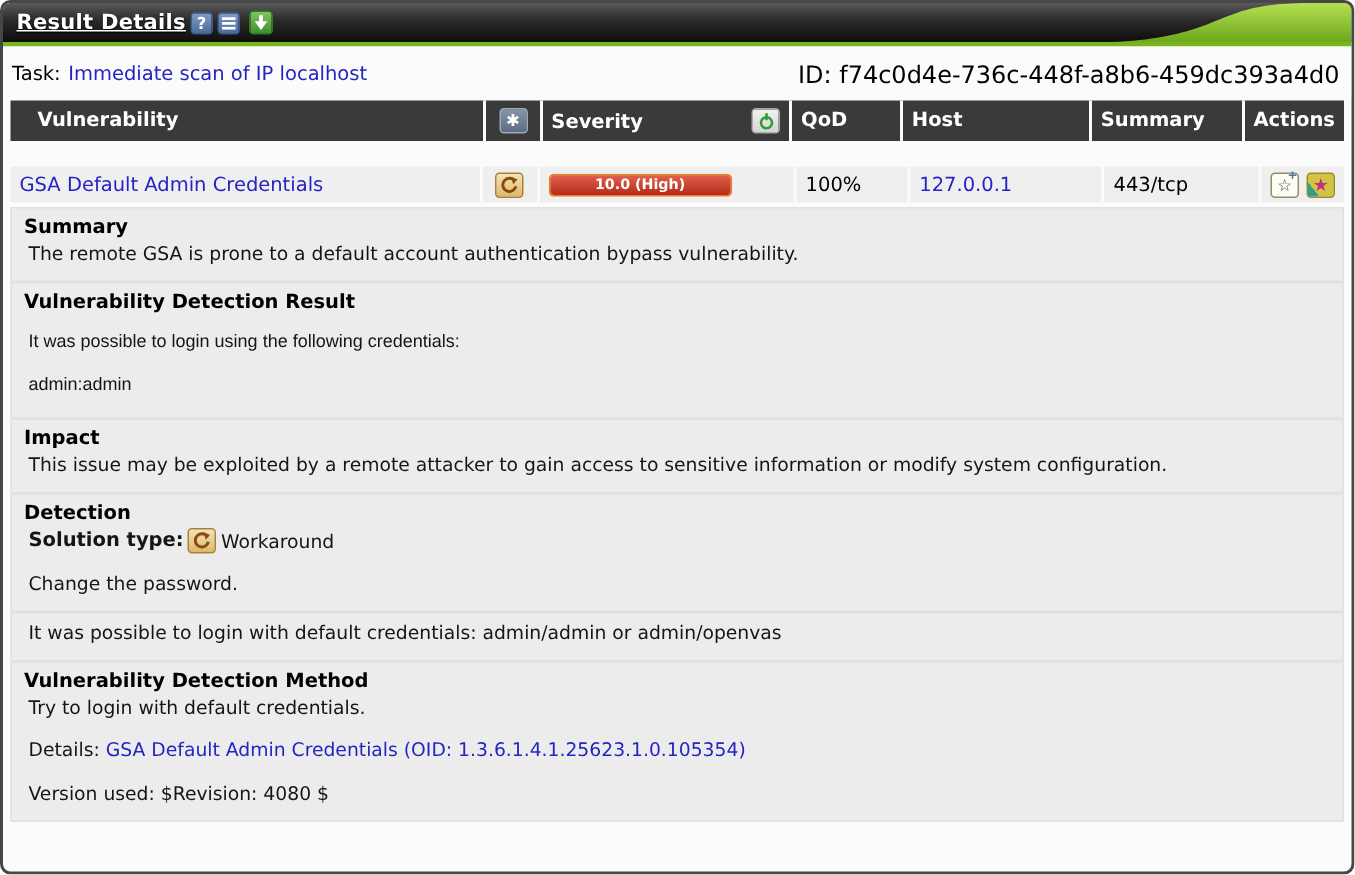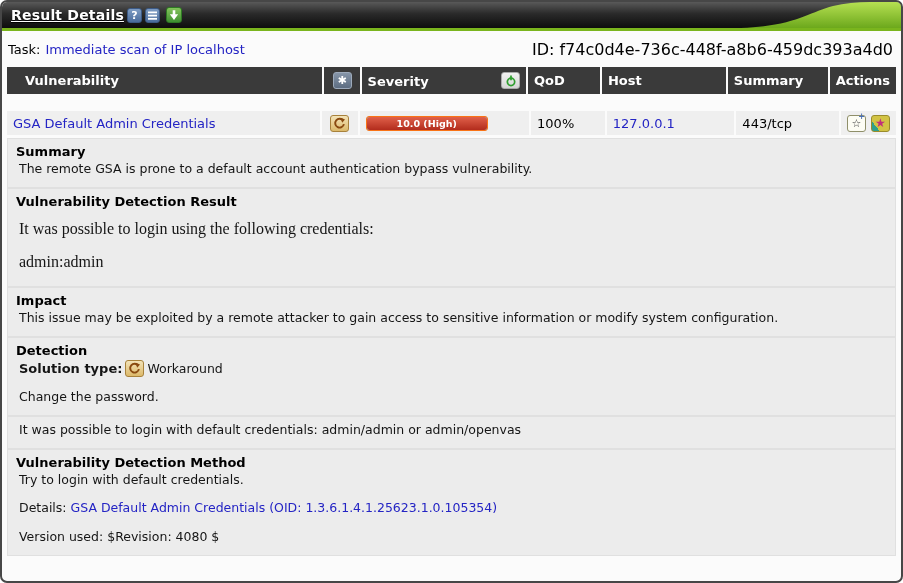--- a/index.html
+++ b/index.html
@@ -49,21 +49,21 @@
   .actions{display:flex;gap:5px;align-items:center;}
 
   .sevtrack{width:120px;height:13px;background:#a3a3a3;border:1px solid #f97316;border-radius:3px;overflow:hidden;}
   .sevfill{width:100%;height:100%;background:linear-gradient(#e0604a,#b22c1c);color:#fff;font-size:9.5px;font-weight:bold;display:flex;align-items:center;justify-content:center;border-radius:3px;}
 
   
   .section{margin:0 5px 0 5px;background:#ececec;border:1px solid #e0e0e0;padding:5px 8px 9px 8px;font-size:12.5px;color:#151515;}
   .sec-h{font-weight:bold;font-size:13px;color:#000;margin-bottom:2px;}
   .sec-b{padding-left:3px;line-height:1.35;}
   .spaced{margin-top:12px;}
-  .sec-mono{font-family:Liberation Serif, serif;font-size:16px;padding-left:3px;margin-top:11px;}
+  .sec-mono{font-family:Liberation Sans, sans-serif;font-size:12px;padding-left:3px;margin-top:11px;}
   .mono2{margin-top:15px;margin-bottom:6px;}
   .sol-type{display:flex;align-items:center;gap:3px;padding-left:3px;font-size:12.5px;}
   .sol-label{font-weight:bold;font-size:13px;}
 </style>
 </head>
 <body>
 
 <div class="window">
 
   <div class="titlebar">

